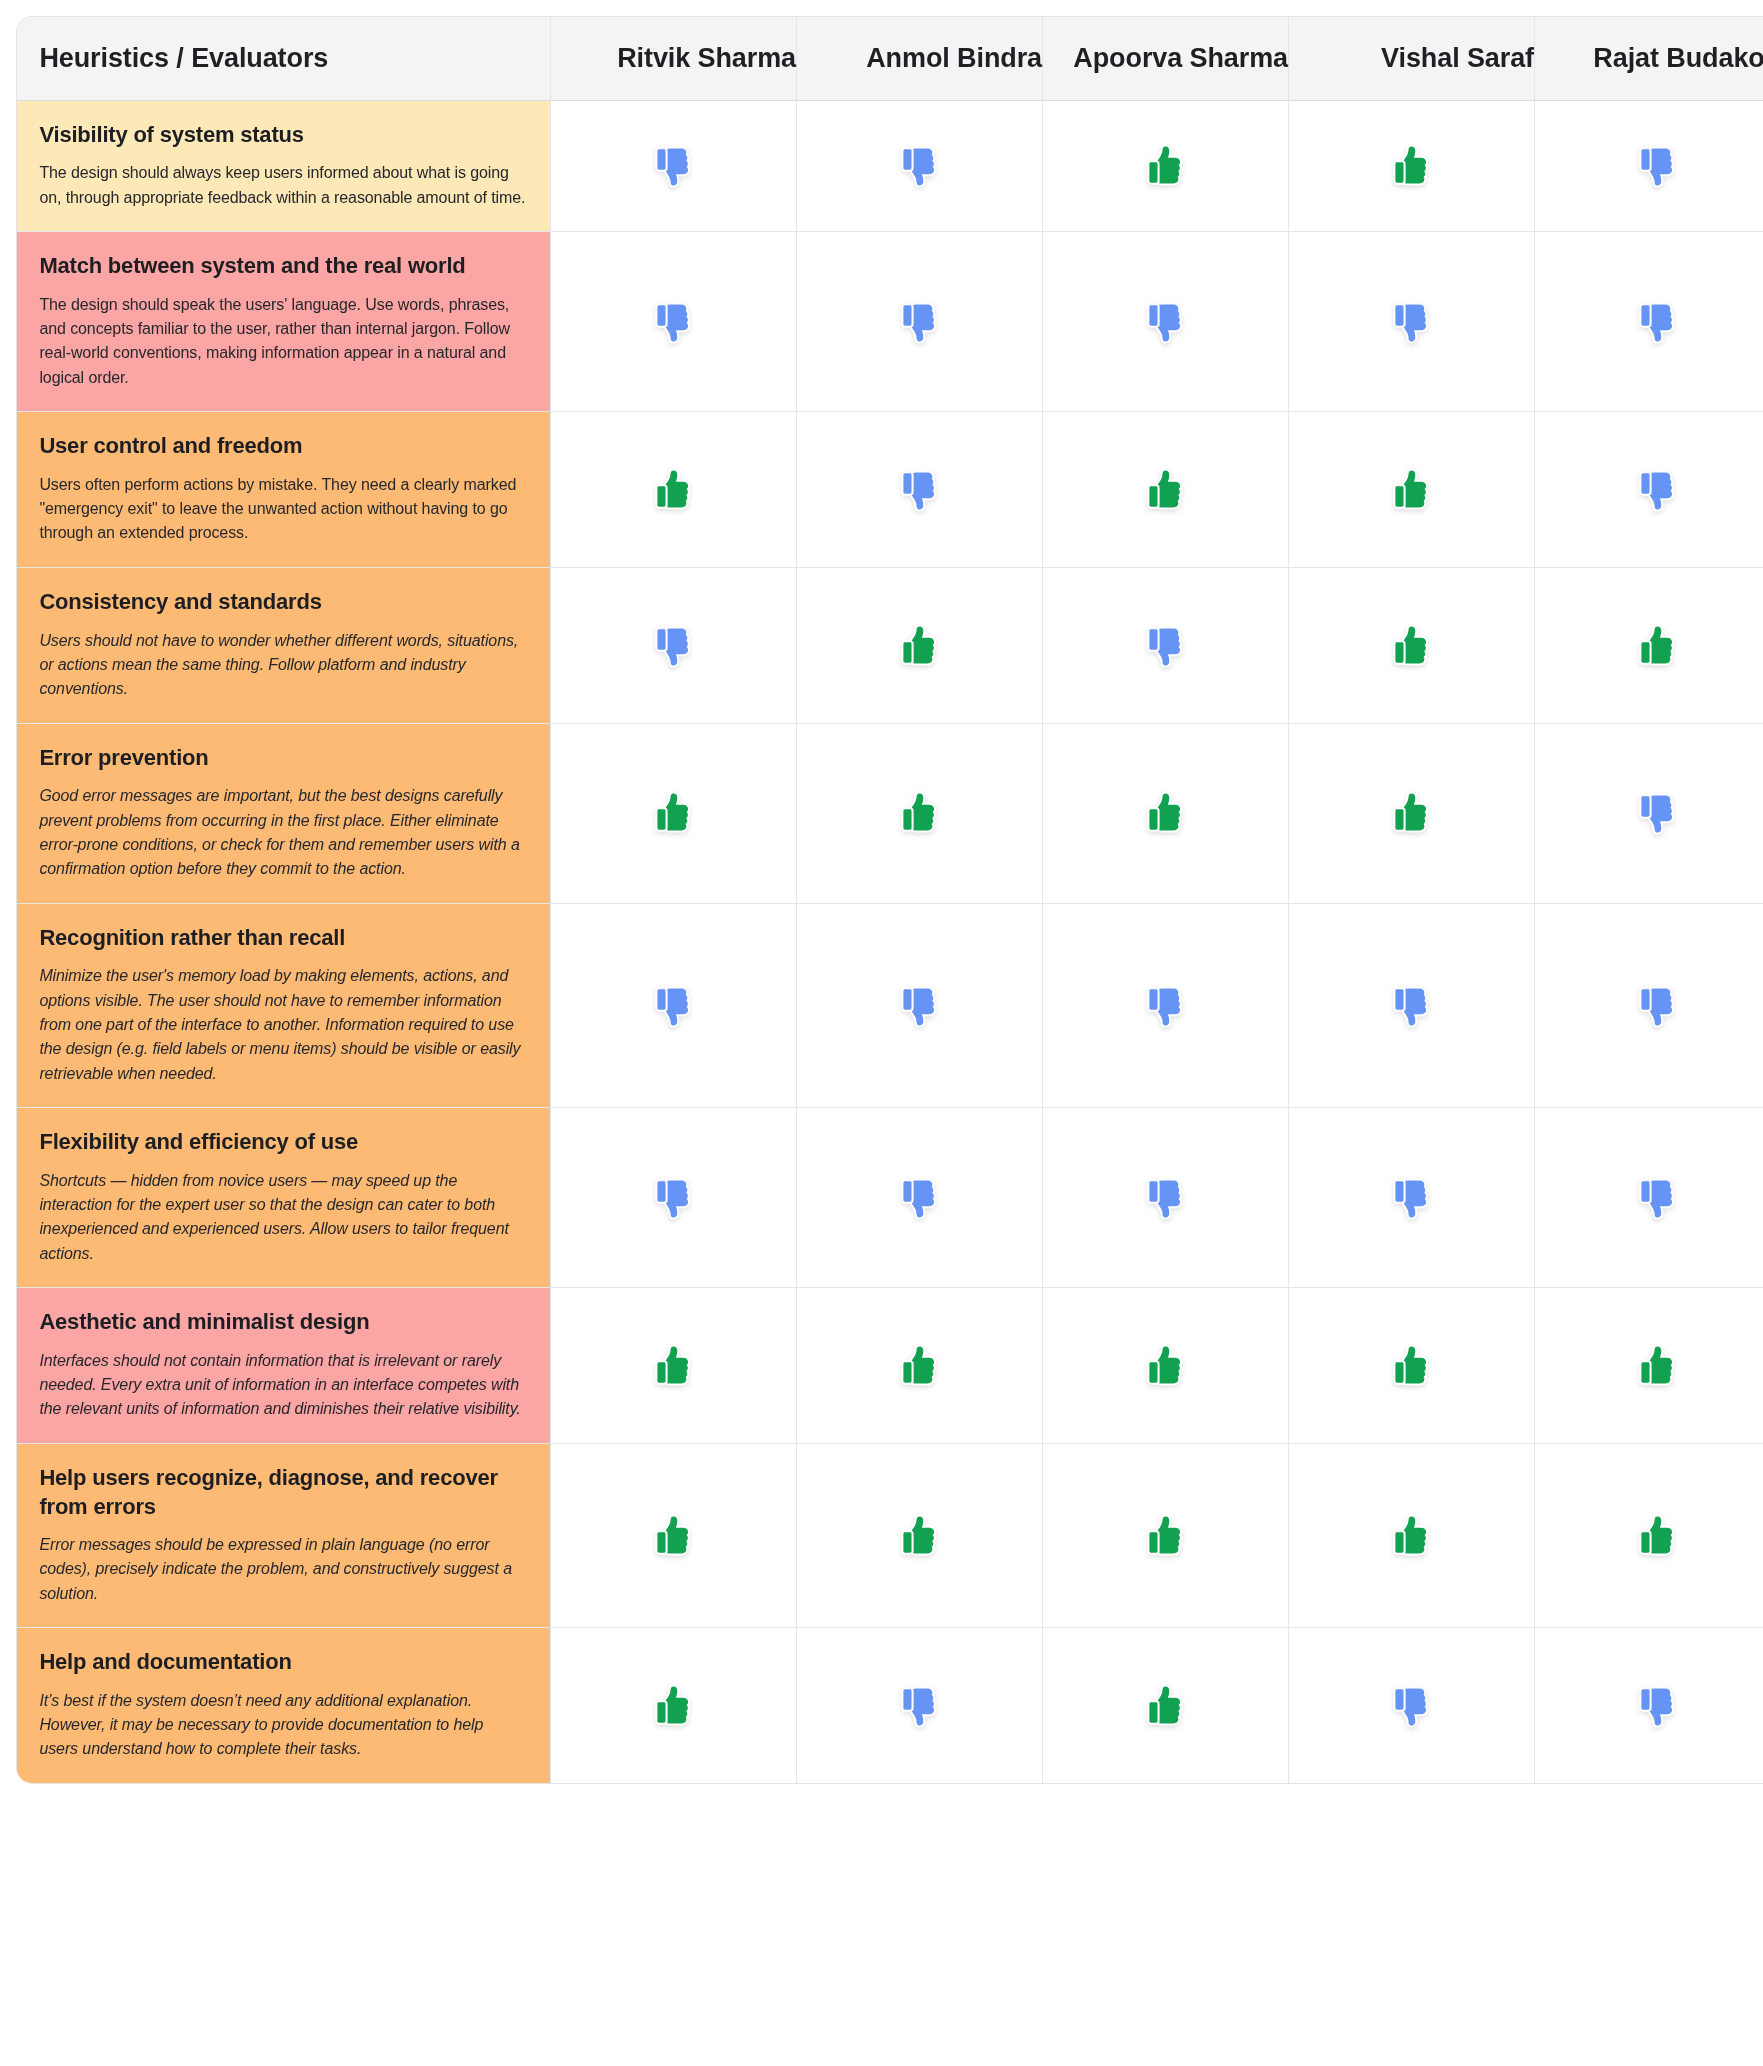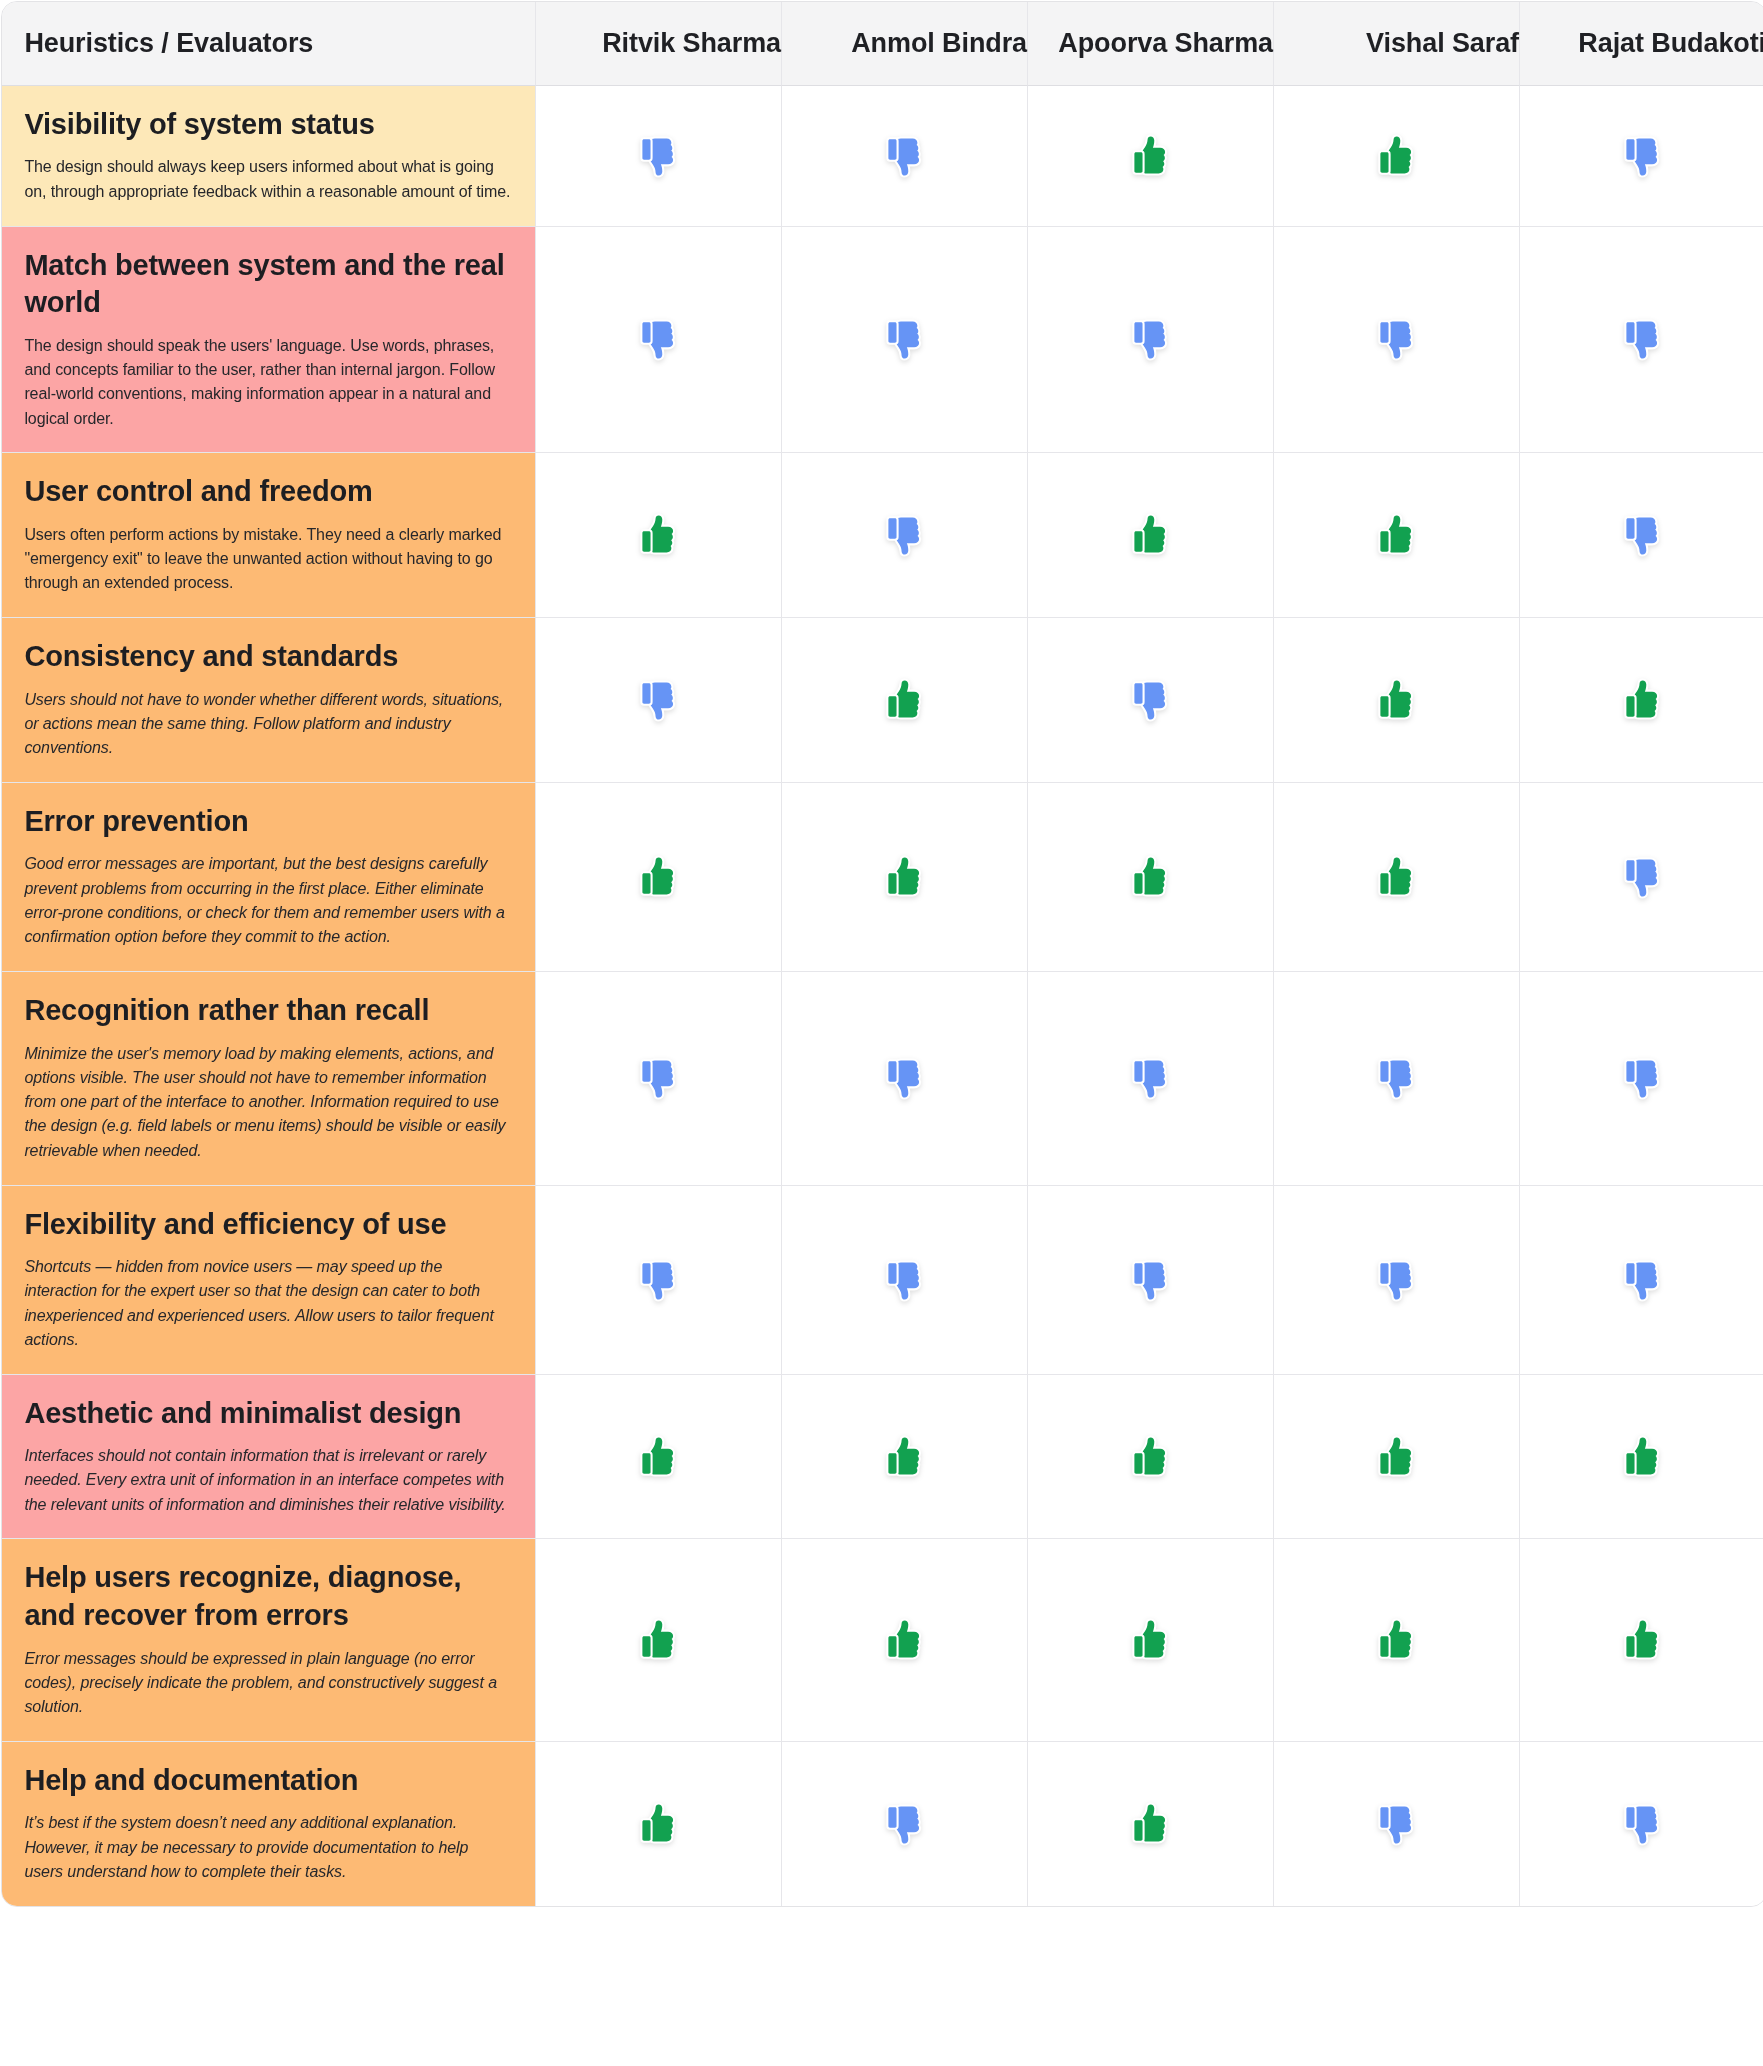--- a/index.html
+++ b/index.html
@@ -5,21 +5,21 @@
   * { box-sizing: border-box; margin: 0; padding: 0; }
 
   html, body {
     width: 1764px;
     background: #ffffff;
     font-family: "Liberation Sans", "DejaVu Sans", sans-serif;
   }
 
   .board {
     width: 1764px;
-    padding: 1px;
+    padding: 16px;
     background: #ffffff;
   }
 
   table.matrix {
     width: 1764px;
     border-collapse: separate;
     border-spacing: 0;
     table-layout: fixed;
     background: #ffffff;
     border: 1.1px solid #e3e3e6;
@@ -59,21 +59,21 @@
   }
   tbody tr:last-child td { border-bottom: none; }
   tbody td:last-child { border-right: none; }
 
   td.heuristic {
     padding: 20px 24.6px 21.4px 22.4px;
     vertical-align: top;
   }
 
   .h-title {
-    font-size: 29px;
+    font-size: 22px;
     font-weight: 700;
     line-height: 1.30;
     color: #1d1e22;
     letter-spacing: -0.2px;
     margin-bottom: 11.8px;
   }
 
   .h-desc {
     font-size: 16px;
     line-height: 1.52;

